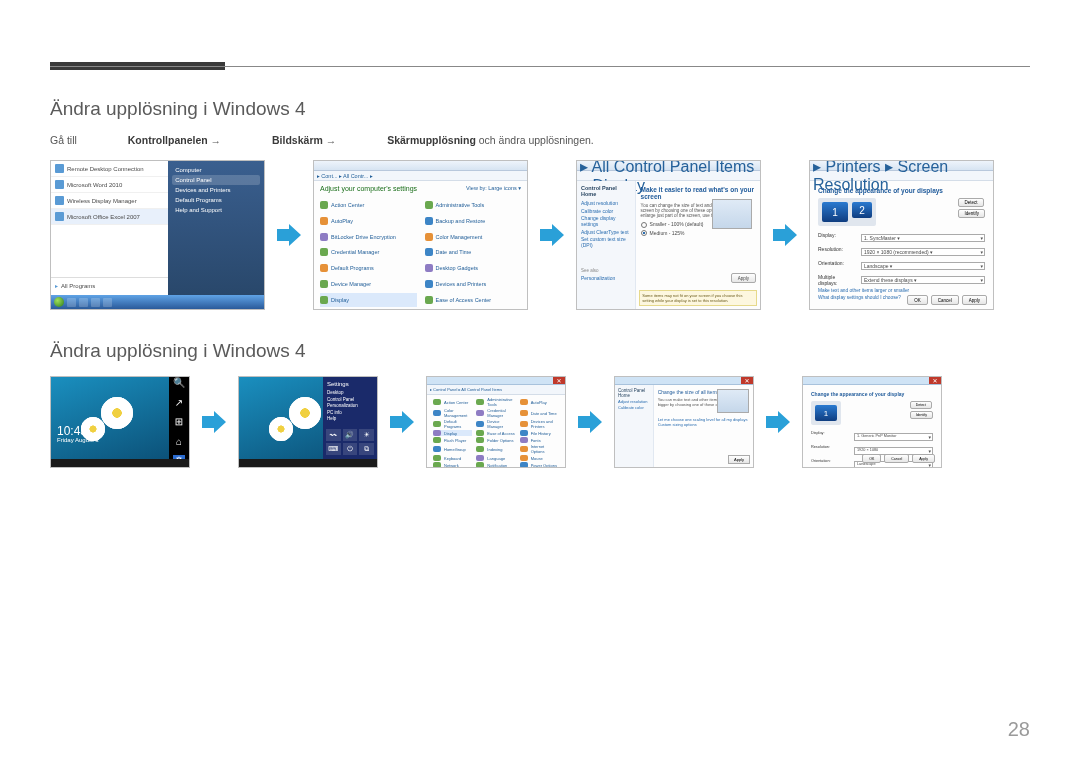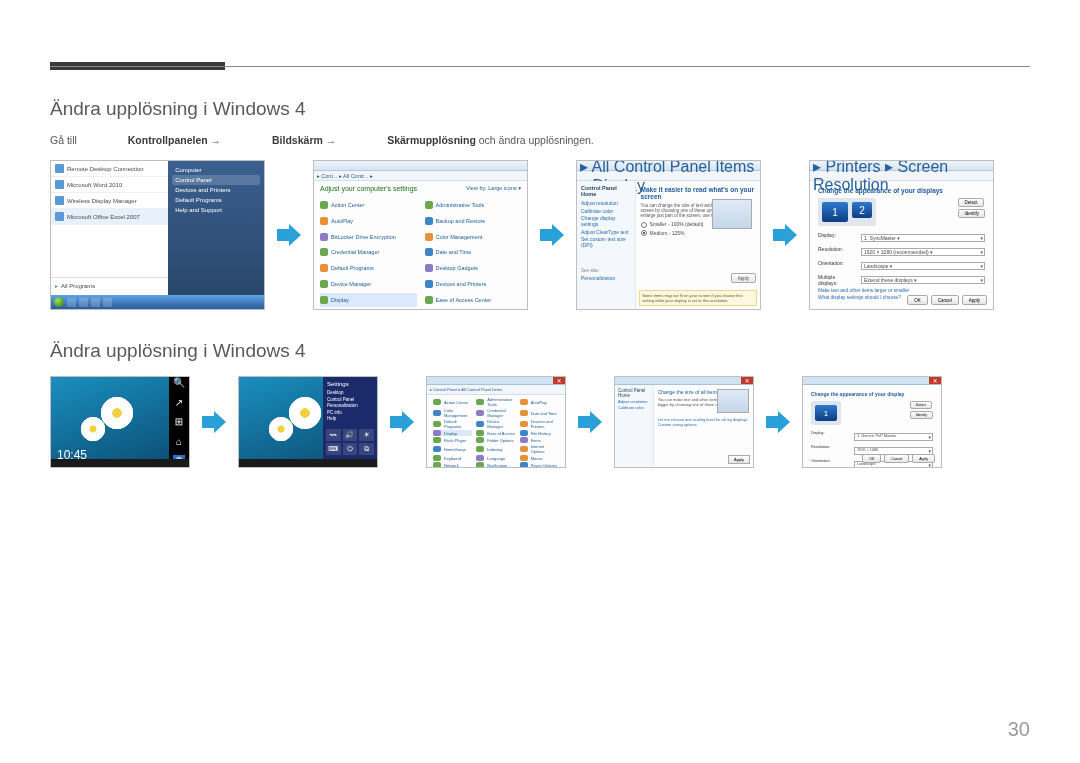--- a/index.html
+++ b/index.html
@@ -144,21 +144,21 @@
     background: radial-gradient(ellipse 14px 6px at 50% 10%,#fff 60%,transparent 62%),
                 radial-gradient(ellipse 14px 6px at 50% 90%,#fff 60%,transparent 62%),
                 radial-gradient(ellipse 6px 14px at 10% 50%,#fff 60%,transparent 62%),
                 radial-gradient(ellipse 6px 14px at 90% 50%,#fff 60%,transparent 62%);}
   .daisy::after{transform:rotate(45deg);}
   .d1{top:20px; left:50px;} .d2{top:36px; left:26px; transform:scale(.75);}
   .charms { position:absolute; right:0; top:0; bottom:0; width:20px; background:#000; display:flex; flex-direction:column; align-items:center; justify-content:center; gap:8px;}
   .charm { width:12px; height:12px; color:#fff; font-size:10px; text-align:center;}
   .charm.sel { background:#2a6bd0;}
   .w8task { position:absolute; bottom:0; left:0; right:0; height:8px; background:#1a1a1a;}
-  .timebox { position:absolute; left:6px; bottom:0; color:#fff; font-size:6px; line-height:1;}
+  .timebox { position:absolute; left:6px; bottom:24px; color:#fff; font-size:6px; line-height:1;}
   .timebox .big{font-size:12px;}
 
   
   .setpanel { position:absolute; right:0; top:0; bottom:0; width:54px; background:#1a2a6a; color:#fff; padding:4px; font-size:5px;}
   .setpanel h4{font-size:6px; margin-bottom:3px; font-weight:400;}
   .setpanel a{display:block; color:#fff; margin:1.5px 0; font-size:4.5px;}
   .setgrid{position:absolute; bottom:12px; left:3px; right:3px; display:grid; grid-template-columns:1fr 1fr 1fr; gap:2px;}
   .setgrid div{height:12px; background:#fff2; font-size:7px; text-align:center; line-height:12px;}
   .setchg{position:absolute; bottom:2px; left:3px; right:3px; font-size:4.5px;}
 
@@ -616,13 +616,13 @@
         <div class="sr-foot">
           <button style="font-size:3.5px;">OK</button>
           <button style="font-size:3.5px;">Cancel</button>
           <button style="font-size:3.5px;">Apply</button>
         </div>
       </div>
     </div>
   </div>
 </div>
 
-<div class="page-num">30</div>
+<div class="page-num">28</div>
 
 </body></html>

